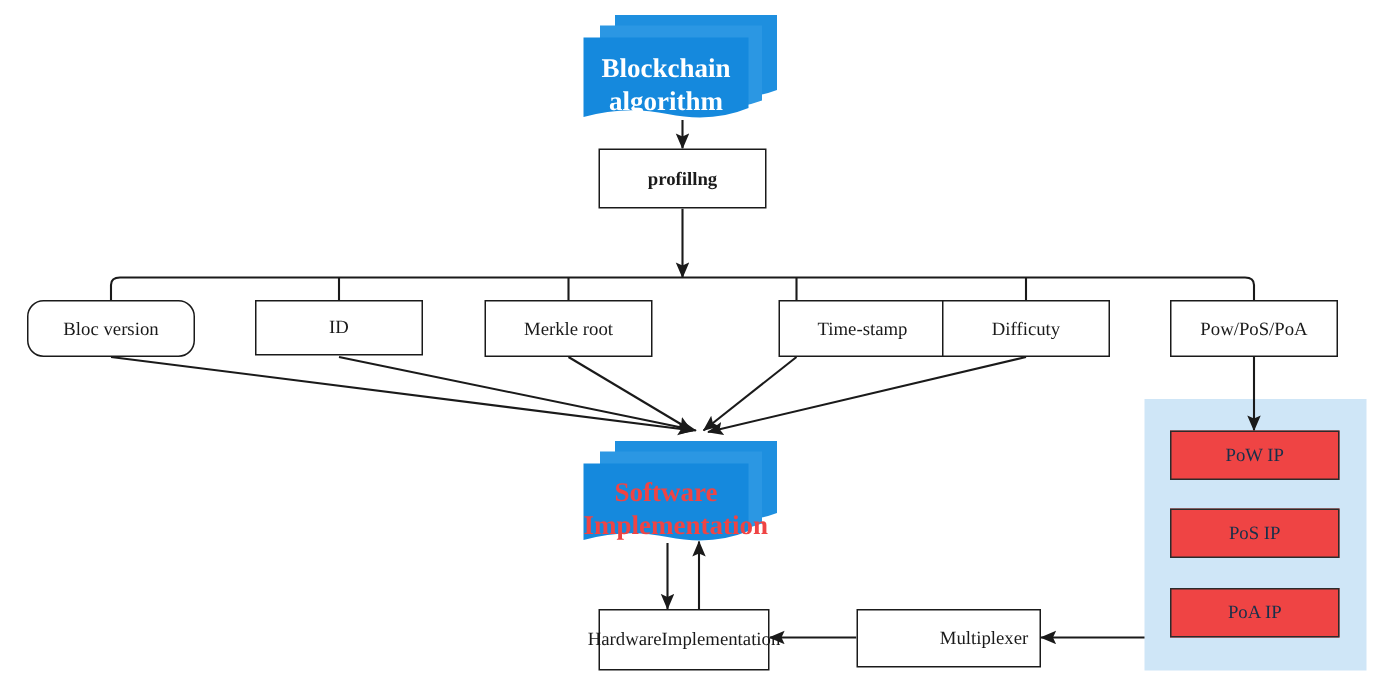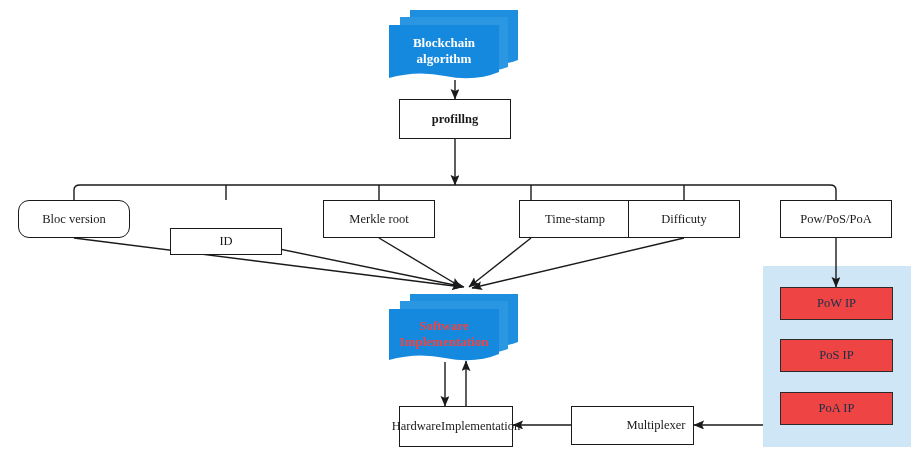--- a/index.html
+++ b/index.html
@@ -56,21 +56,21 @@
     position: absolute;
   }
   .doc-node svg {
     position: absolute;
     left: 0;
     top: 0;
   }
   .doc-label {
     position: absolute;
     color: #ffffff;
-    font-size: 13px;
+    font-size: 18px;
     text-align: center;
     line-height: 1.2;
     width: 100%;
     font-weight: 600;
   }
   .doc-label-dark {
     color: #ef4444;
   }
 </style>
 </head>
@@ -127,21 +127,21 @@
     </div>
   </div>
 
   <div class="node rect-node" style="left:399px; top:99px; width:112px; height:40px;font-weight:bold;">
     <span>profillng</span>
   </div>
 
   <div class="node rect-node" style="left:18px; top:200px; width:112px; height:38px;border-radius:11px;">
     <span>Bloc version</span>
   </div>
-  <div class="node rect-node" style="left:170px; top:200px; width:112px; height:27px;margin-top:28px;">
+  <div class="node rect-node" style="left:170px; top:200px; width:112px; height:37px;">
     <span>ID</span>
   </div>
   <div class="node rect-node" style="left:323px; top:200px; width:112px; height:38px;">
     <span>Merkle root</span>
   </div>
   <div class="node rect-node" style="left:475px; top:200px; width:112px; height:38px;margin-left:44px;">
     <span>Time-stamp</span>
   </div>
   <div class="node rect-node" style="left:628px; top:200px; width:112px; height:38px;">
     <span>Difficuty</span>

